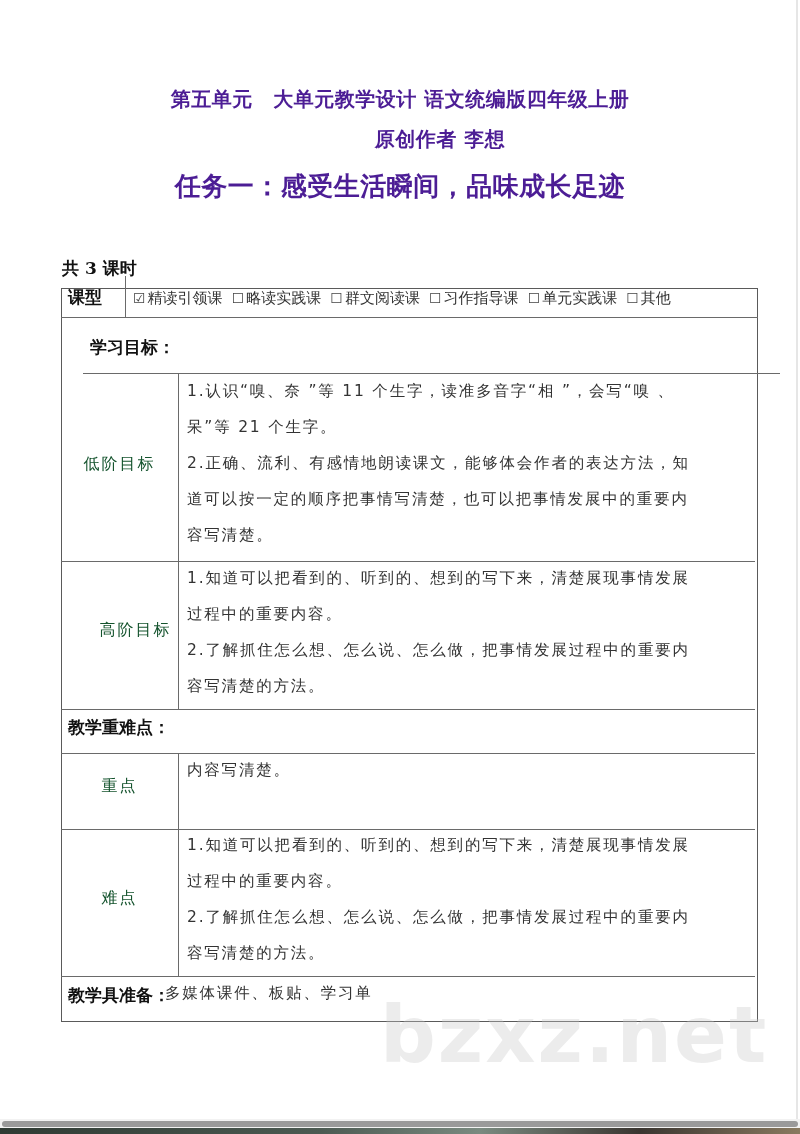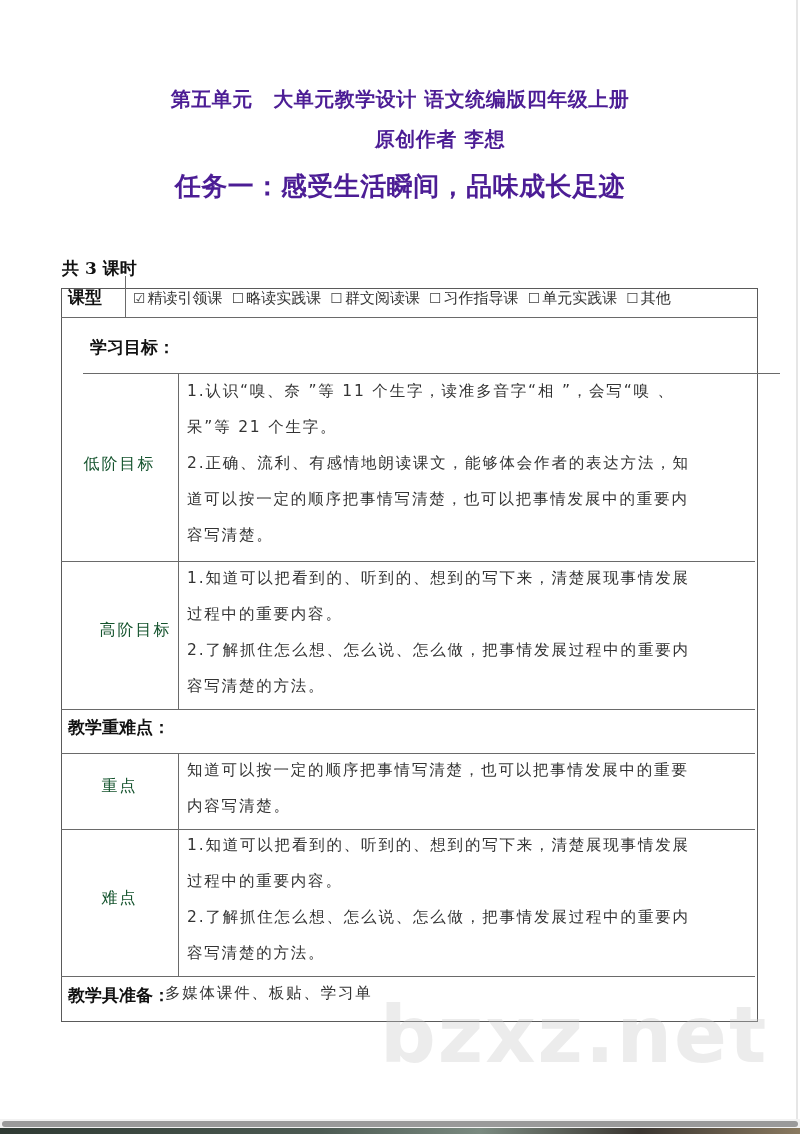--- a/index.html
+++ b/index.html
@@ -97,21 +97,20 @@
 </div>
 
 <div class="row" style="left:61px; top:710px; width:694px; height:44px;">
   <div class="bold-label" style="position:absolute; left:7px; top:6px;">教学重难点：</div>
 </div>
 
 <div class="row" style="left:61px; top:754px; width:694px; height:76px;">
   <div class="vline" style="left:117px; top:0; height:75px;"></div>
   <div class="pink" style="position:absolute; left:0; width:117px; text-align:center; top:22px;">重点</div>
   <div class="cell-text" style="position:absolute; left:126px; top:-2px; width:566px;">
-    <div>知道可以按一定的顺序把事情写清楚，也可以把事情发展中的重要</div>
     <div>内容写清楚。</div>
   </div>
 </div>
 
 <div class="row" style="left:61px; top:830px; width:694px; height:147px;">
   <div class="vline" style="left:117px; top:0; height:146px;"></div>
   <div class="pink" style="position:absolute; left:0; width:117px; text-align:center; top:58px;">难点</div>
   <div class="cell-text" style="position:absolute; left:126px; top:-3px; width:566px;">
     <div>1.知道可以把看到的、听到的、想到的写下来，清楚展现事情发展</div>
     <div>过程中的重要内容。</div>

